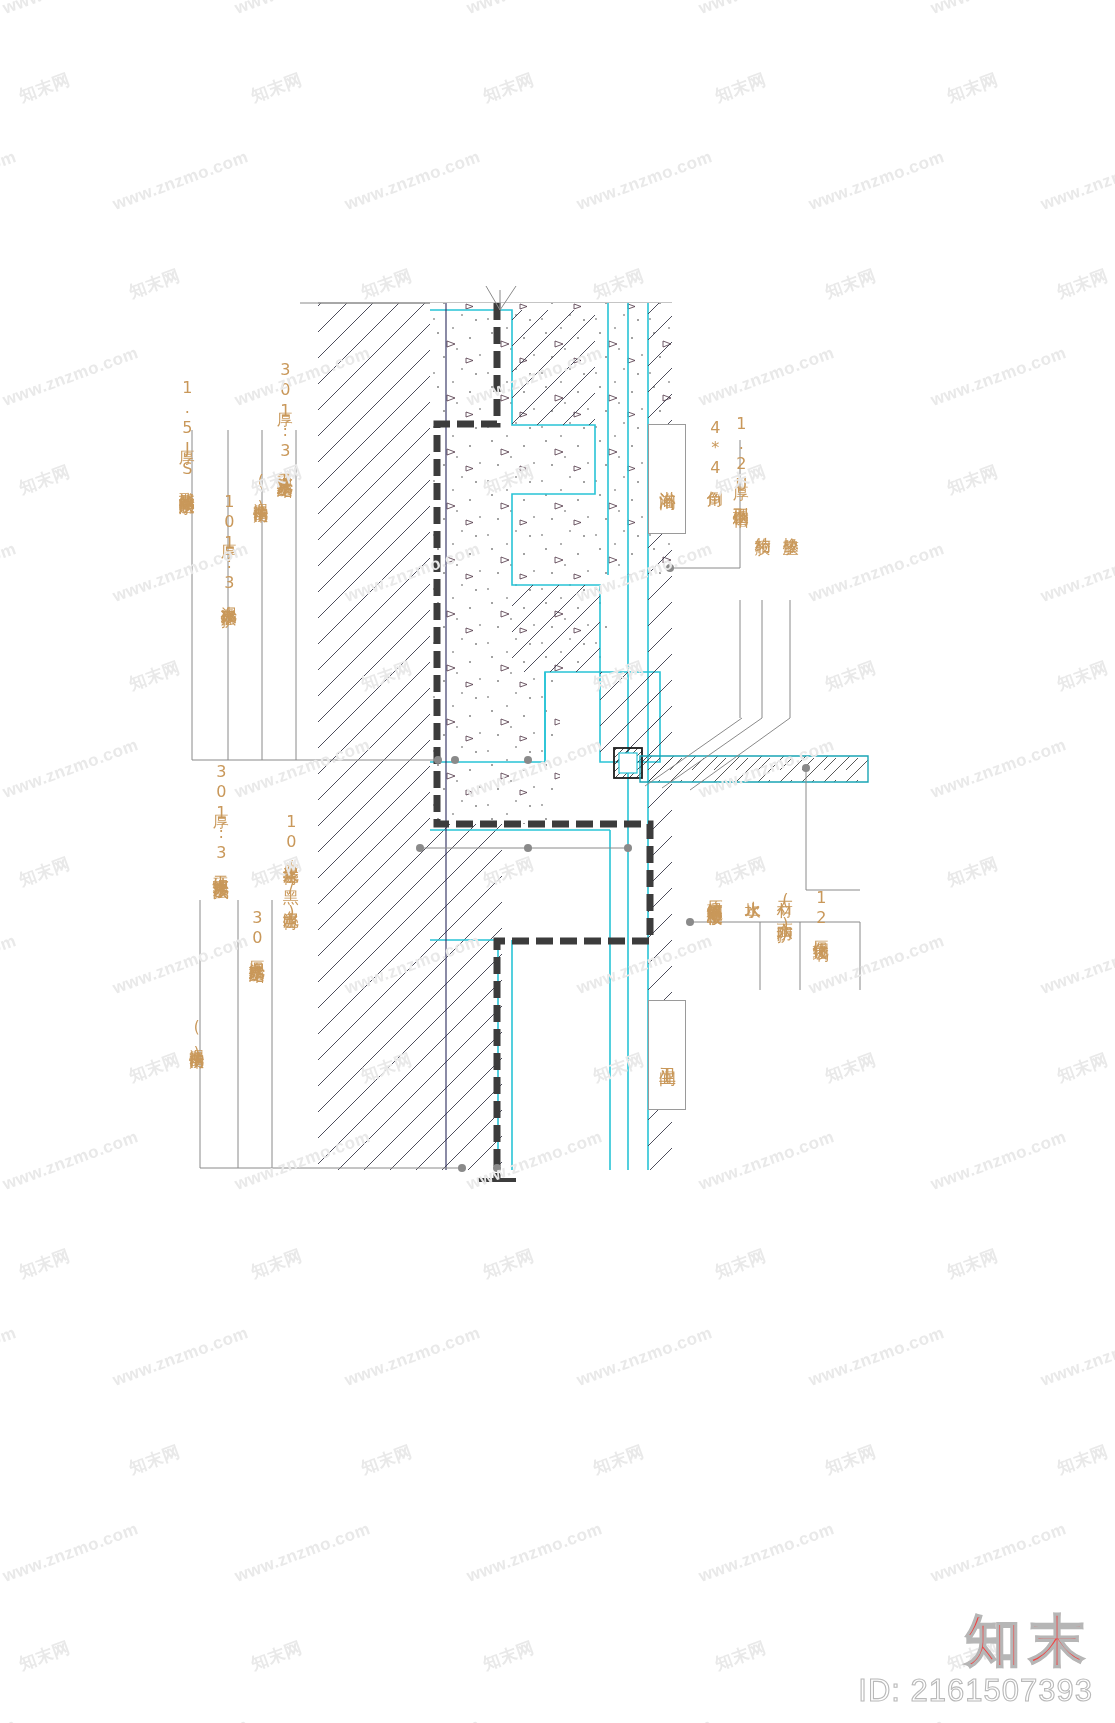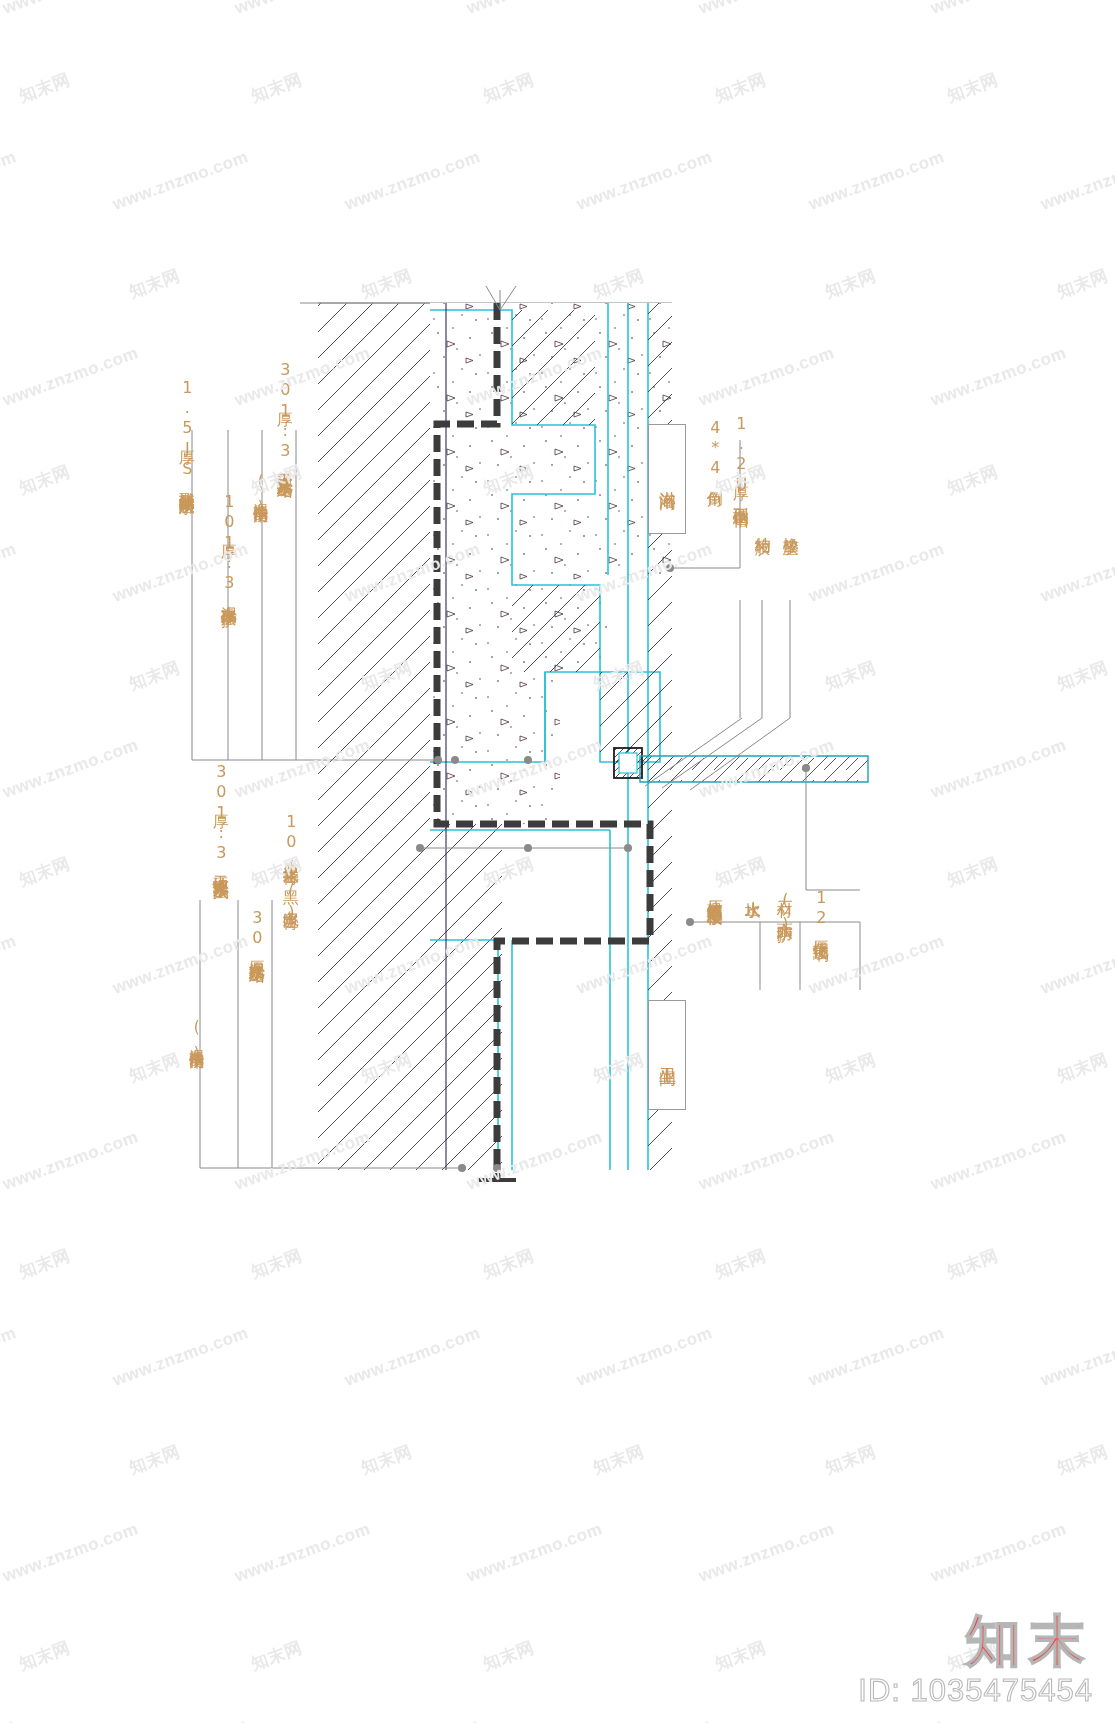--- a/index.html
+++ b/index.html
@@ -347,16 +347,16 @@
       <div class="wm" style="left: -122px; top: 1764px;">www.znzmo.com</div>
       <div class="wm" style="left: 110px; top: 1764px;">www.znzmo.com</div>
       <div class="wm" style="left: 342px; top: 1764px;">www.znzmo.com</div>
       <div class="wm" style="left: 574px; top: 1764px;">www.znzmo.com</div>
       <div class="wm" style="left: 806px; top: 1764px;">www.znzmo.com</div>
       <div class="wm" style="left: 1038px; top: 1764px;">www.znzmo.com</div>
     </div>
 
   <div id="footer">
     <div id="logo-zm">知末</div>
-    <div id="logo-id">ID: 1035475454</div>
+    <div id="logo-id">ID: 2161507393</div>
   </div>
 
 </div>
 
 </body></html>

